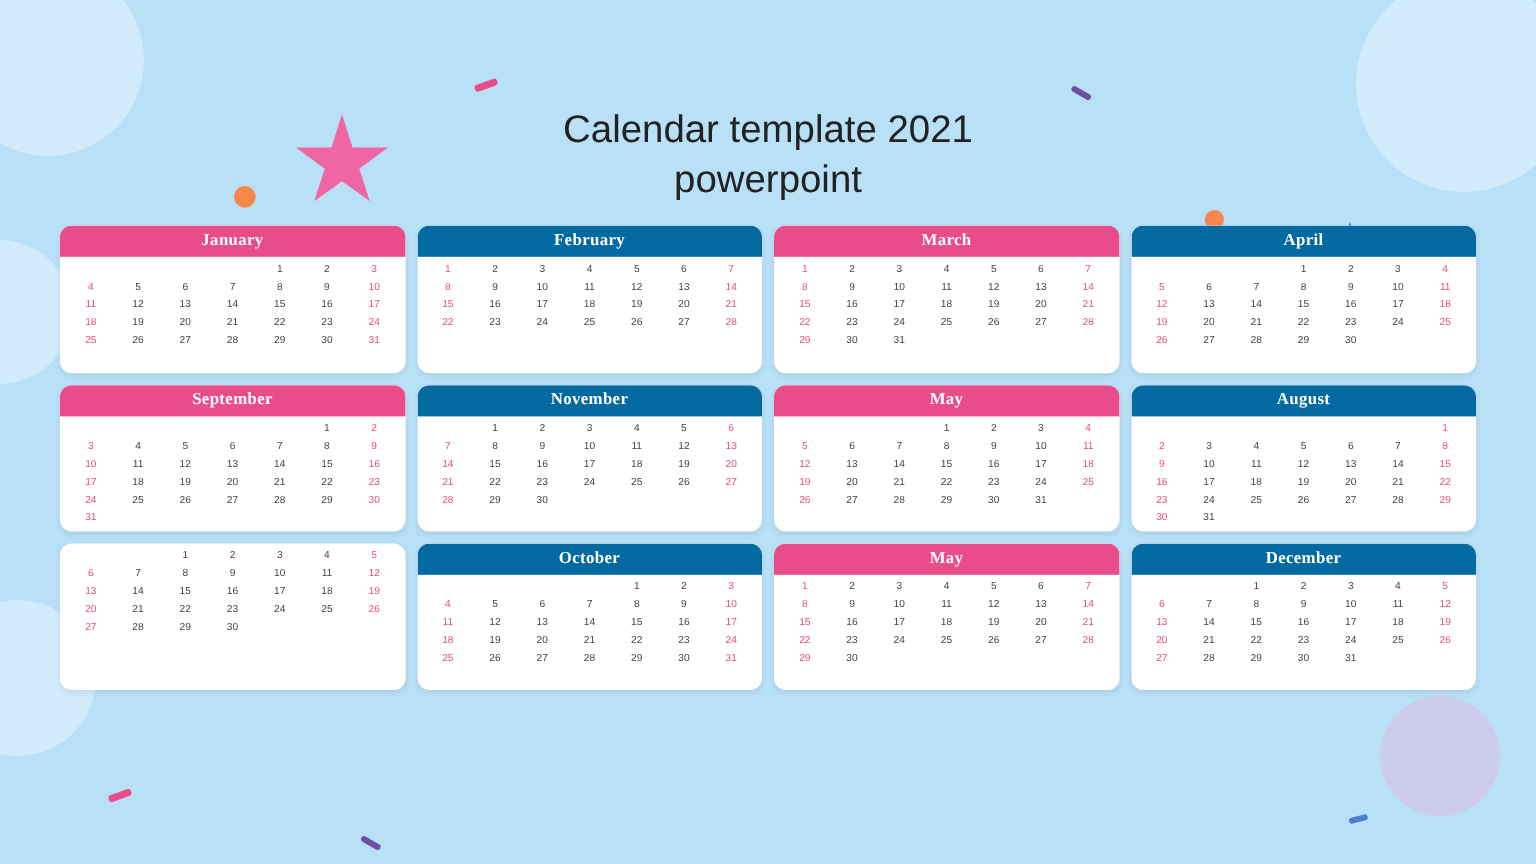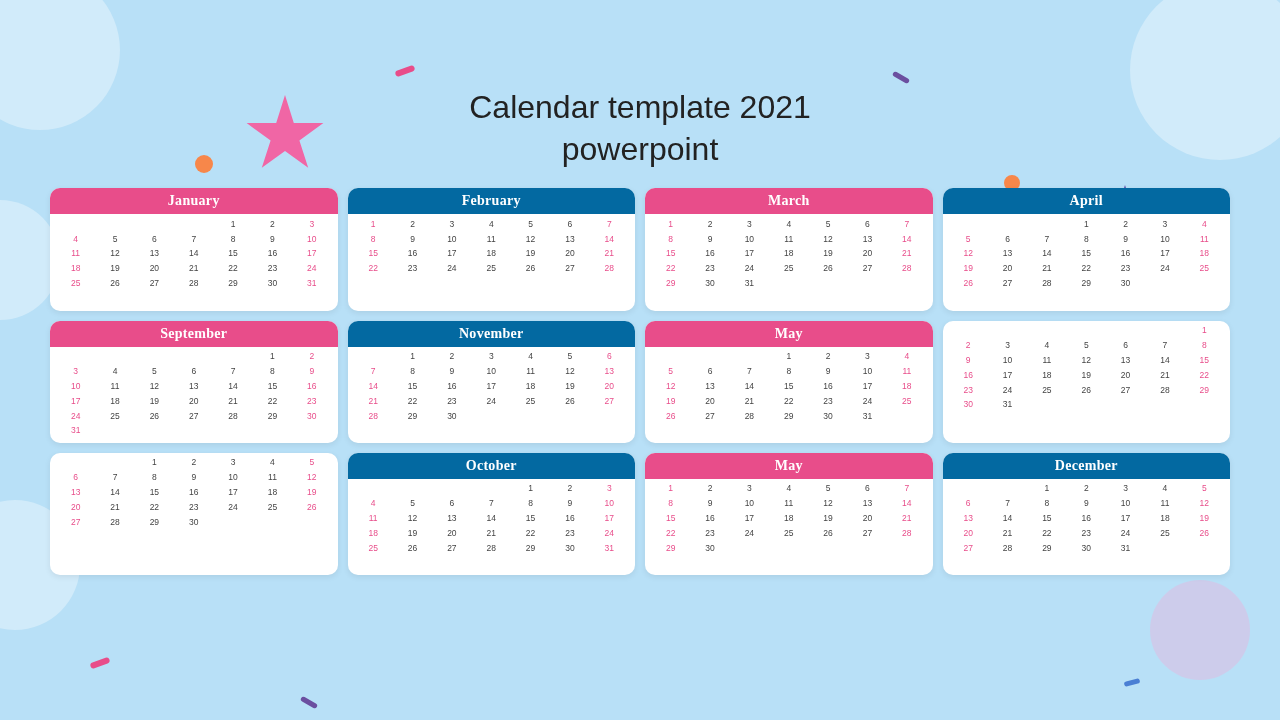--- a/index.html
+++ b/index.html
@@ -454,20 +454,21 @@
           <div class="cal-cell">27</div>
           <div class="cal-cell">28</div>
           <div class="cal-cell">29</div>
           <div class="cal-cell">30</div>
           <div class="cal-cell">31</div>
           <div class="cal-cell empty"></div>
         </div>
       </div>
     </div>
     <div class="month-card">
+      <div class="month-header purple">August</div>
       <div class="month-body">
         <div class="cal-grid">
           <div class="cal-cell empty"></div>
           <div class="cal-cell empty"></div>
           <div class="cal-cell empty"></div>
           <div class="cal-cell empty"></div>
           <div class="cal-cell empty"></div>
           <div class="cal-cell empty"></div>
           <div class="cal-cell weekend">1</div>
           <div class="cal-cell weekend">2</div>

